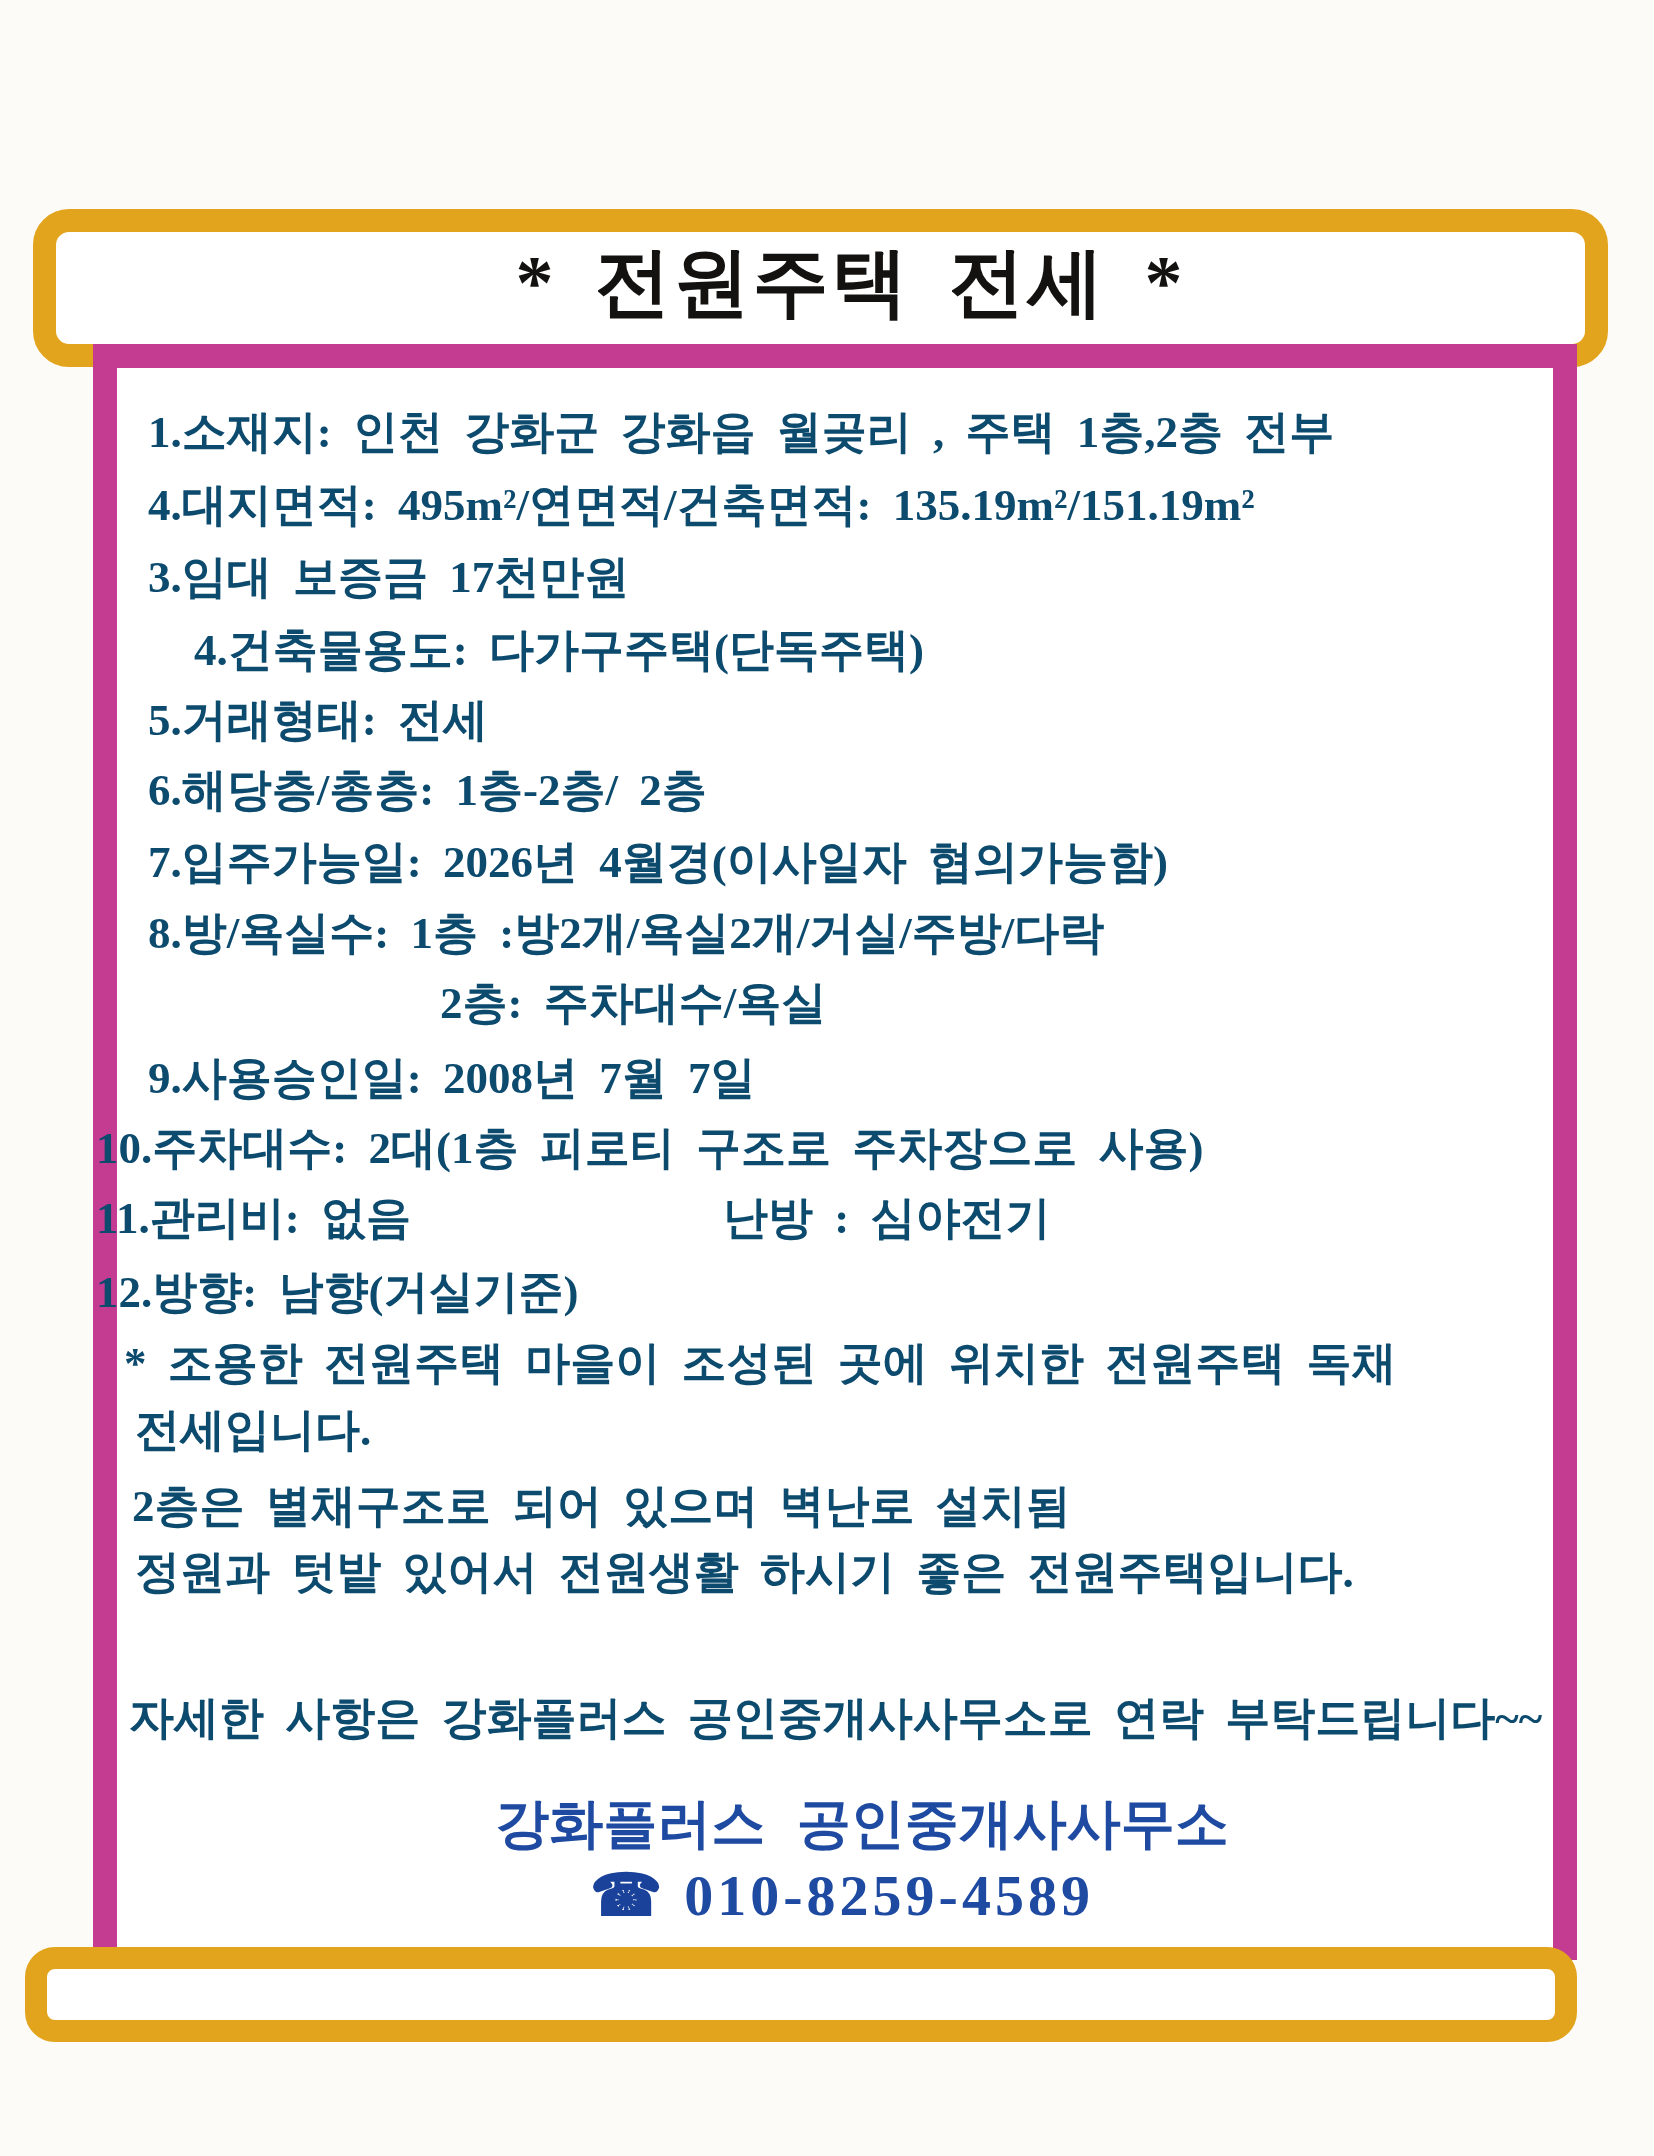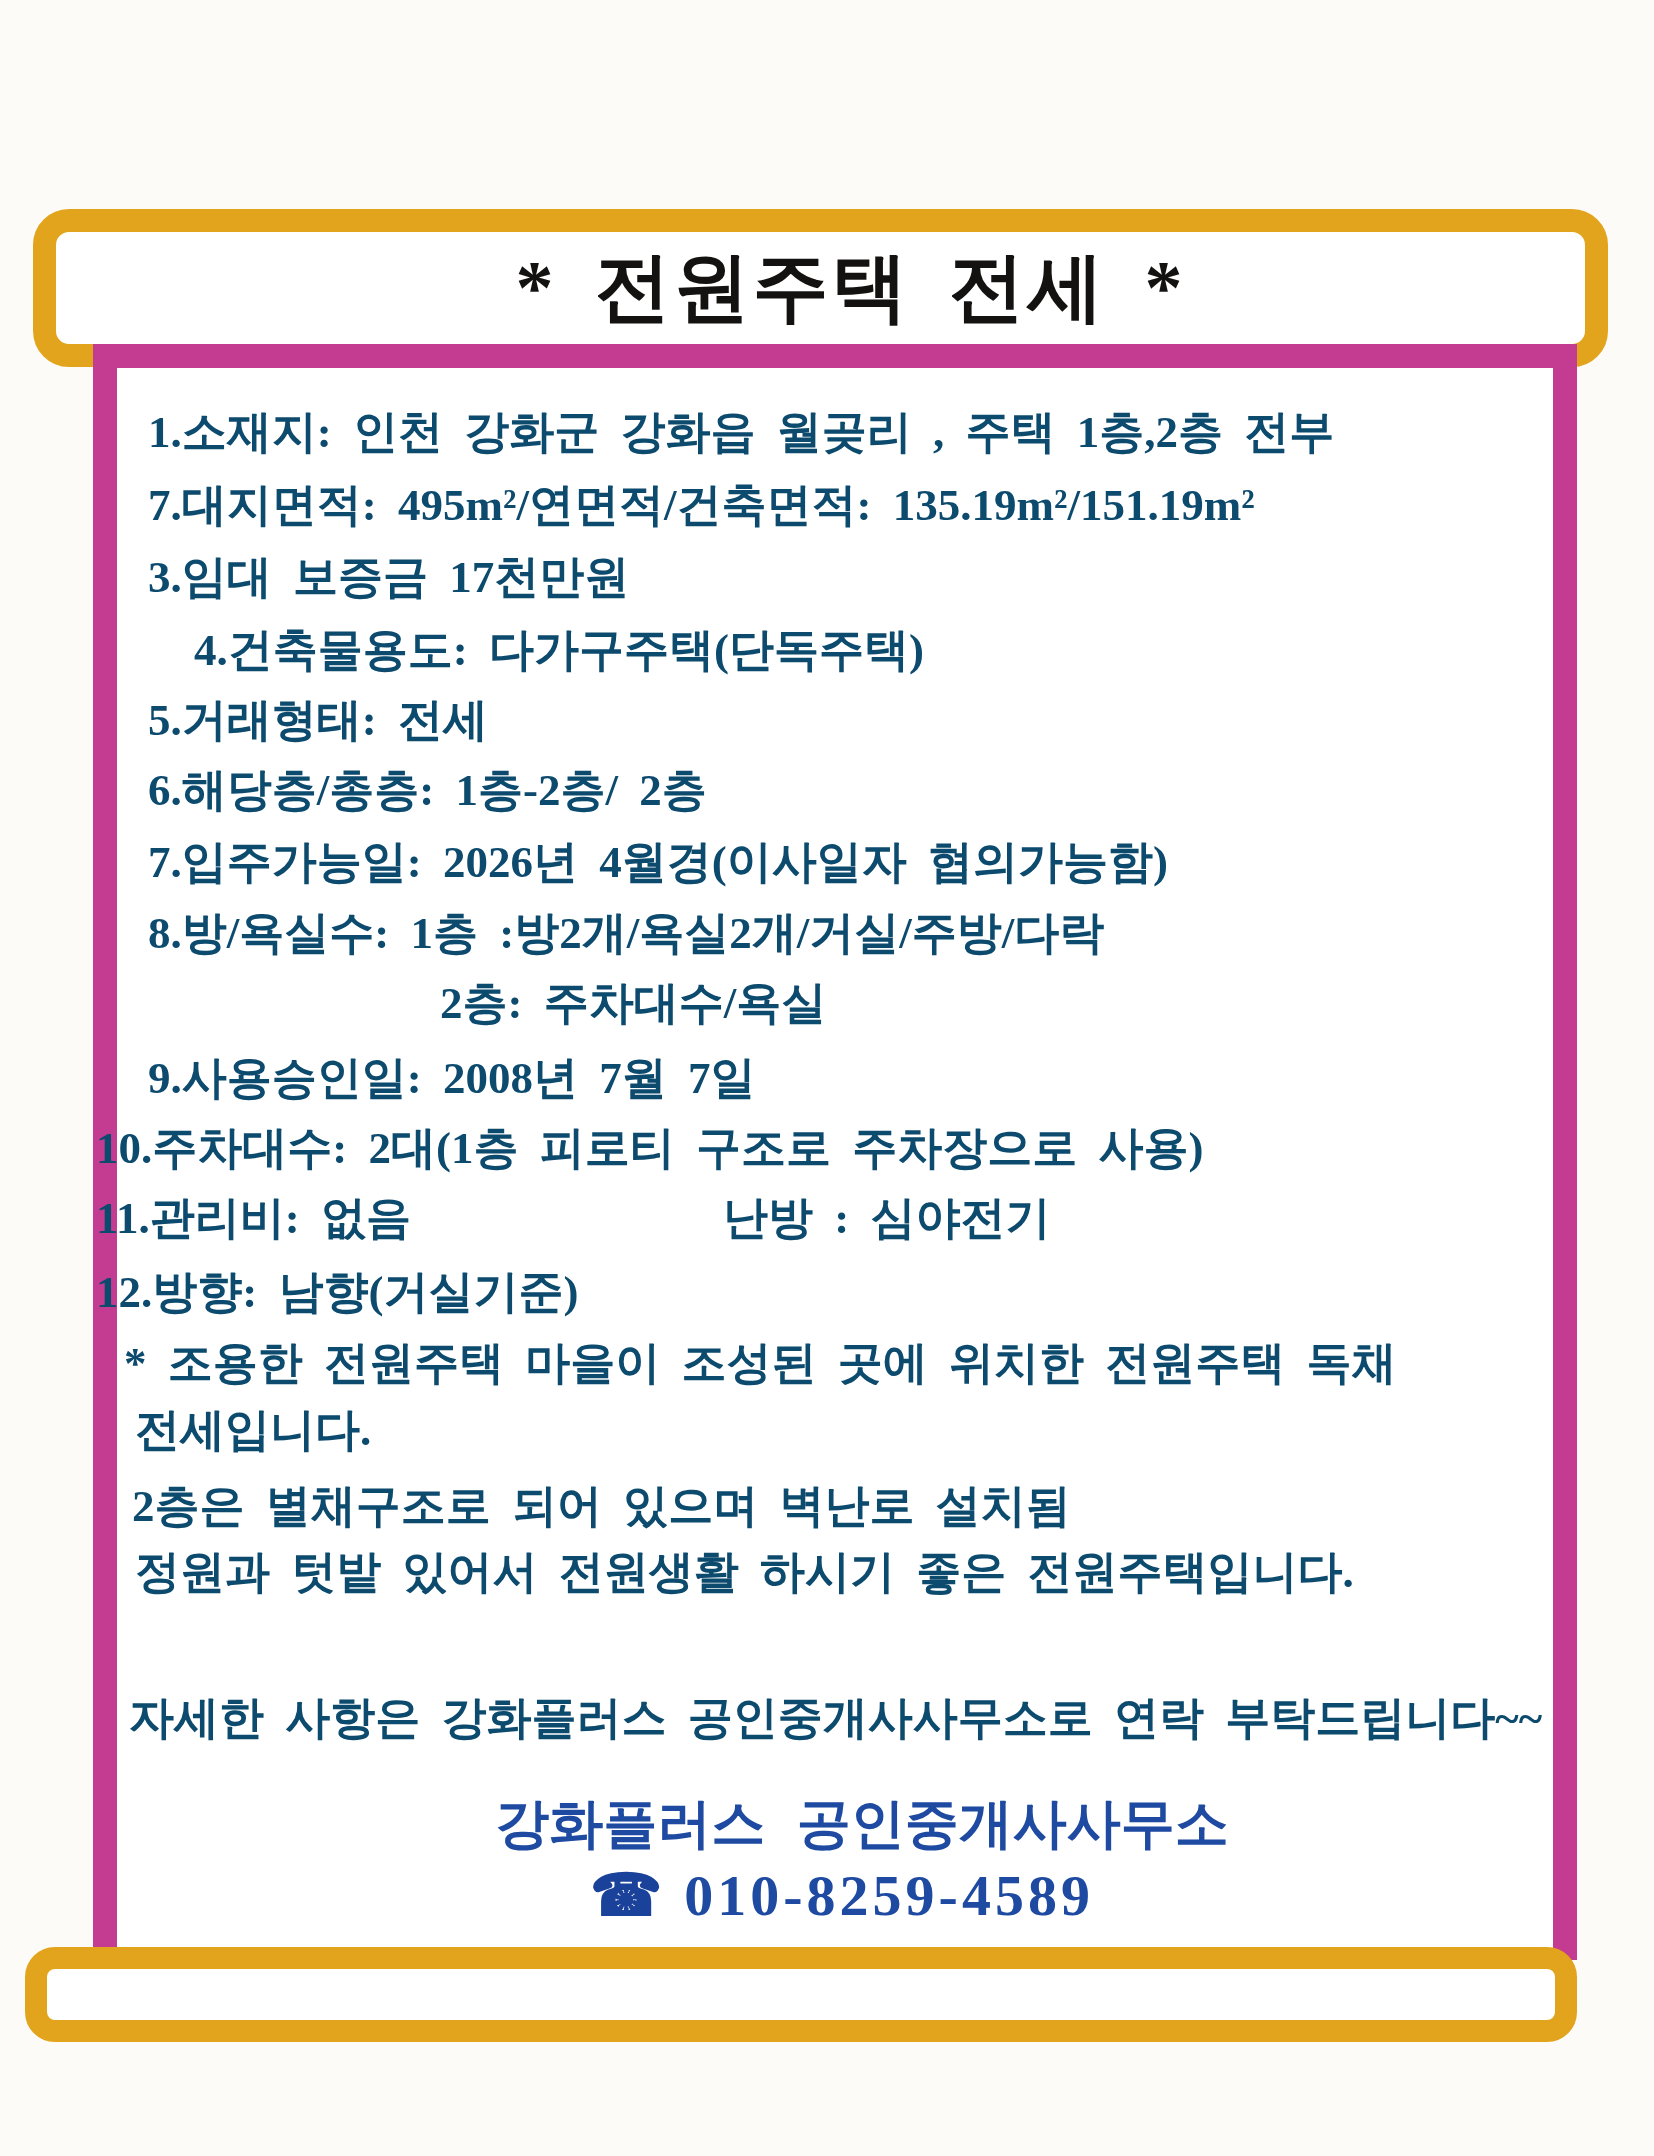--- a/index.html
+++ b/index.html
@@ -11,21 +11,21 @@
     overflow:hidden;
   }
   
   .title-box{
     position:absolute;left:33px;top:209px;
     width:1575px;height:158px;
     box-sizing:border-box;
     border:23px solid #e3a41d;
     border-radius:36px;
     background:#ffffff;
-    display:flex;align-items:center;justify-content:center;
+    display:flex;justify-content:center;
     padding-left:60px;
     z-index:1;
   }
   .title-text{
     font-size:76px;font-weight:bold;color:#141210;
     letter-spacing:3px;word-spacing:16px;
     white-space:pre;
   }
   .main-box{
     position:absolute;left:93px;top:344px;
@@ -99,21 +99,21 @@
 
 <div class="page">
 
   <div class="title-box">
     <span class="title-text">* 전원주택 전세 *</span>
   </div>
 
   <div class="main-box"></div>
 
   <div class="ln l1">1.소재지: 인천 강화군 강화읍 월곶리 , 주택 1층,2층 전부</div>
-  <div class="ln l2">7.대지면적: 495m²/연면적/건축면적: 135.19m²/151.19m²</div>
+  <div class="ln l2">4.대지면적: 495m²/연면적/건축면적: 135.19m²/151.19m²</div>
   <div class="ln l3">3.임대 보증금 17천만원</div>
   <div class="ln l4">4.건축물용도: 다가구주택(단독주택)</div>
   <div class="ln l5">5.거래형태: 전세</div>
   <div class="ln l6">6.해당층/총층: 1층-2층/ 2층</div>
   <div class="ln l7">7.입주가능일: 2026년 4월경(이사일자 협의가능함)</div>
   <div class="ln l8">8.방/욕실수: 1층 :방2개/욕실2개/거실/주방/다락</div>
   <div class="ln l8b">2층: 주차대수/욕실</div>
   <div class="ln l9">9.사용승인일: 2008년 7월 7일</div>
   <div class="ln l10">10.주차대수: 2대(1층 피로티 구조로 주차장으로 사용)</div>
   <div class="ln l11">11.관리비: 없음</div>

